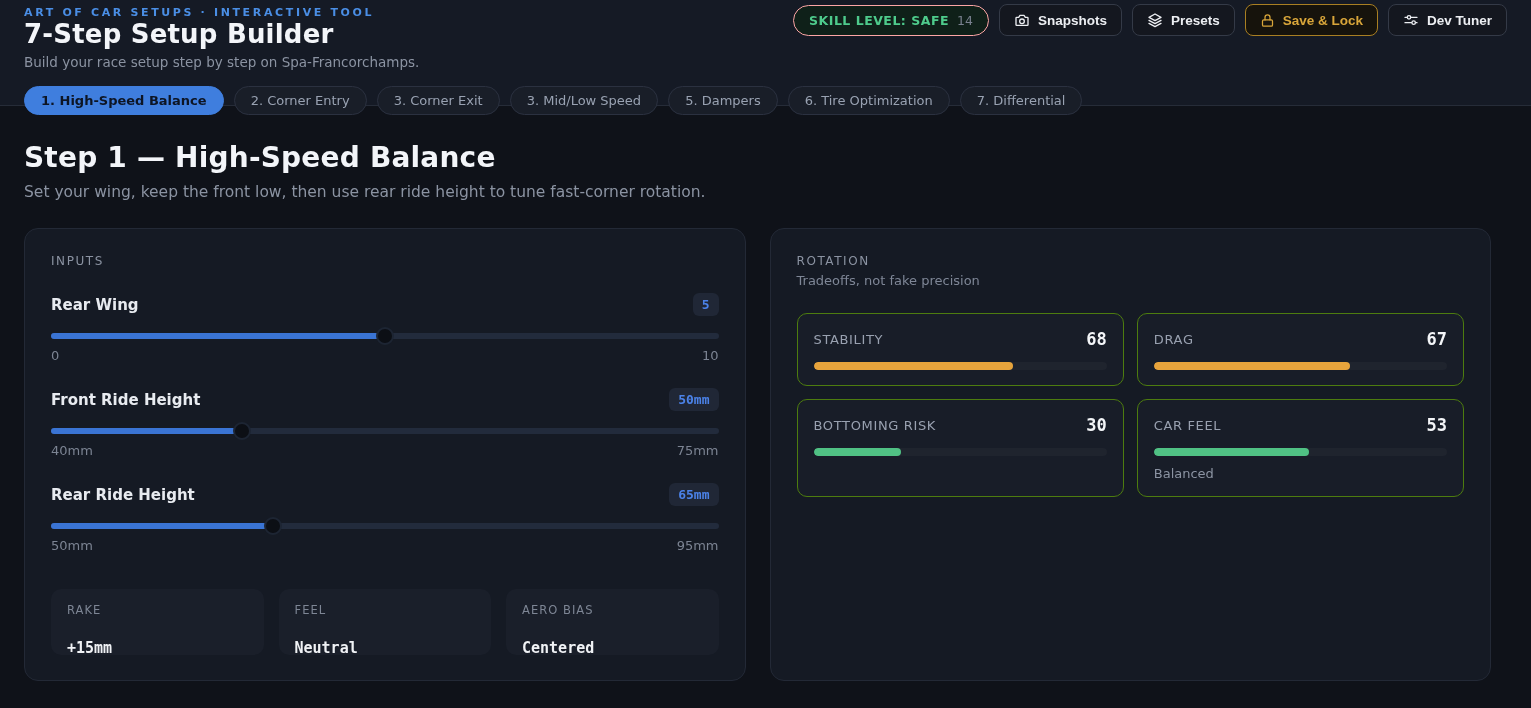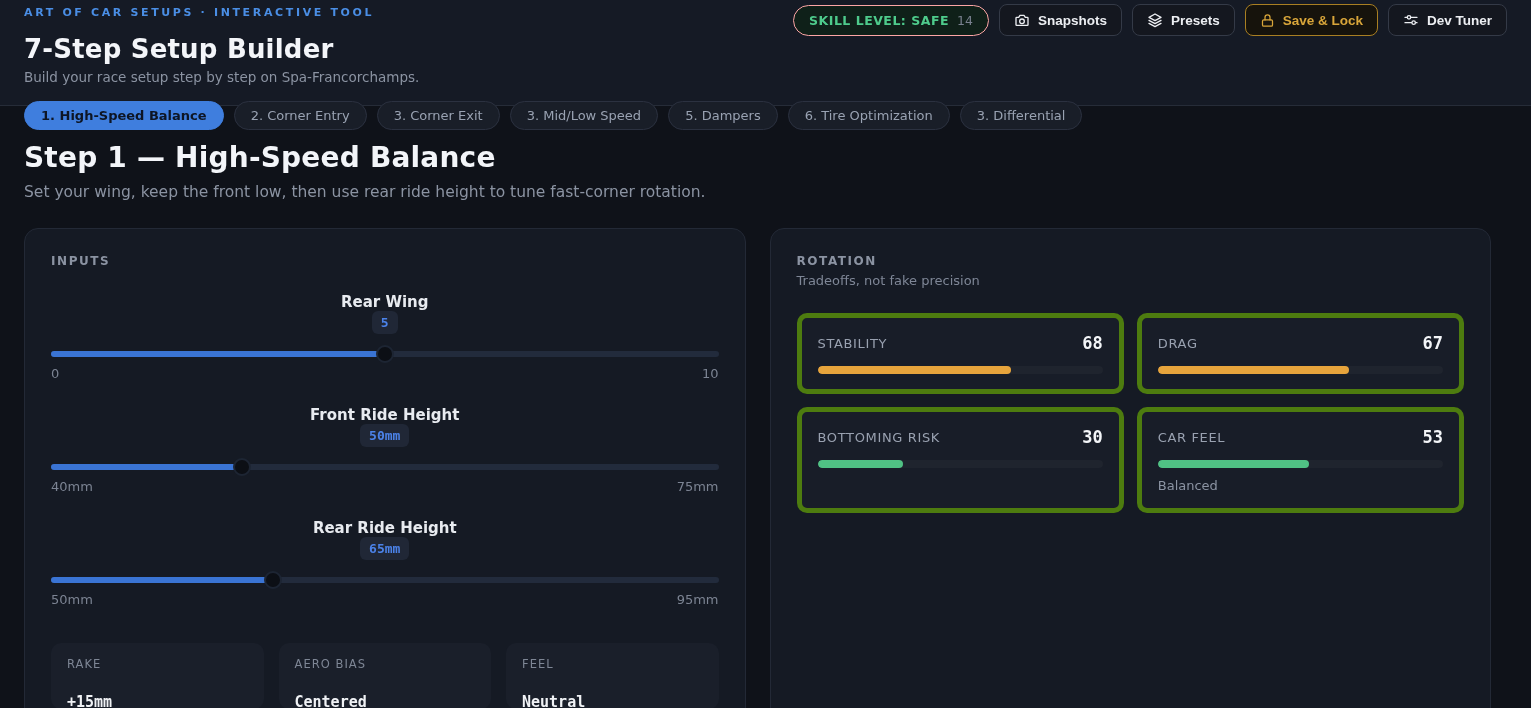--- a/index.html
+++ b/index.html
@@ -20,21 +20,21 @@
     position: relative;
     height: 106px;
   }
   .eyebrow {
     color: #4a8ee5;
     font-size: 11px;
     font-weight: 700;
     letter-spacing: 0.24em;
   }
   .app-title {
-    margin-top: 15px;
+    margin-top: 0;
     font-size: 26px;
     font-weight: 800;
     color: #f3f5f9;
     letter-spacing: 0.2px;
   }
   .app-subtitle {
     margin-top: 5px;
     font-size: 13.5px;
     color: #8b93a2;
   }
@@ -137,38 +137,37 @@
   }
   .card {
     background: #151a24;
     border: 1px solid #232936;
     border-radius: 14px;
     padding: 25px 26px;
     min-height: 419px;
   }
   .section-label {
     font-size: 12px;
-    font-weight: 700;
+    font-weight: 400;
     letter-spacing: 0.13em;
     color: #8b93a2;
   }
   .section-sub {
     margin-top: 5px;
     font-size: 13px;
     color: #7e8696;
   }
 
   
   .slider-row { margin-top: 25px; }
   .slider-row:first-of-type { margin-top: 21px; }
   .slider-head {
     display: flex;
     align-items: center;
     justify-content: space-between;
-    flex-direction: column;
   }
   .slider-label {
     font-size: 15px;
     font-weight: 600;
     color: #e8ebf0;
   }
   .slider-value {
     font-family: "DejaVu Sans Mono", "Liberation Mono", monospace;
     font-size: 13px;
     font-weight: 700;
@@ -238,21 +237,21 @@
 
   
   .metric-grid {
     margin-top: 25px;
     display: grid;
     grid-template-columns: 1fr 1fr;
     gap: 13px;
   }
   .metric-card {
     background: #181d28;
-    border: 5px solid #4d7c0f;
+    border: 1px solid #4d7c0f;
     border-radius: 10px;
     padding: 15px 16px;
   }
   .metric-head {
     display: flex;
     align-items: center;
     justify-content: space-between;
   }
   .metric-label {
     font-size: 13px;
@@ -340,21 +339,21 @@
     </button>
   </div>
 
   <div class="tabs">
     <div class="tab active">1. High-Speed Balance</div>
     <div class="tab">2. Corner Entry</div>
     <div class="tab">3. Corner Exit</div>
     <div class="tab">3. Mid/Low Speed</div>
     <div class="tab">5. Dampers</div>
     <div class="tab">6. Tire Optimization</div>
-    <div class="tab">3. Differential</div>
+    <div class="tab">7. Differential</div>
   </div>
 </div>
 
 <div class="main">
   <div class="step-title">Step 1 — High-Speed Balance</div>
   <div class="step-desc">Set your wing, keep the front low, then use rear ride height to tune fast-corner rotation.</div>
 
   <div class="cards">
 
     <div class="card">
@@ -404,26 +403,26 @@
           <span>95mm</span>
         </div>
       </div>
 
       <div class="stat-grid">
         <div class="stat-box">
           <div class="stat-label">RAKE</div>
           <div class="stat-value">+15mm</div>
         </div>
         <div class="stat-box">
+          <div class="stat-label">FEEL</div>
+          <div class="stat-value">Neutral</div>
+        </div>
+        <div class="stat-box">
           <div class="stat-label">AERO BIAS</div>
           <div class="stat-value">Centered</div>
-        </div>
-        <div class="stat-box">
-          <div class="stat-label">FEEL</div>
-          <div class="stat-value">Neutral</div>
         </div>
       </div>
     </div>
 
     <div class="card">
       <div class="section-label">ROTATION</div>
       <div class="section-sub">Tradeoffs, not fake precision</div>
 
       <div class="metric-grid">
         <div class="metric-card">

